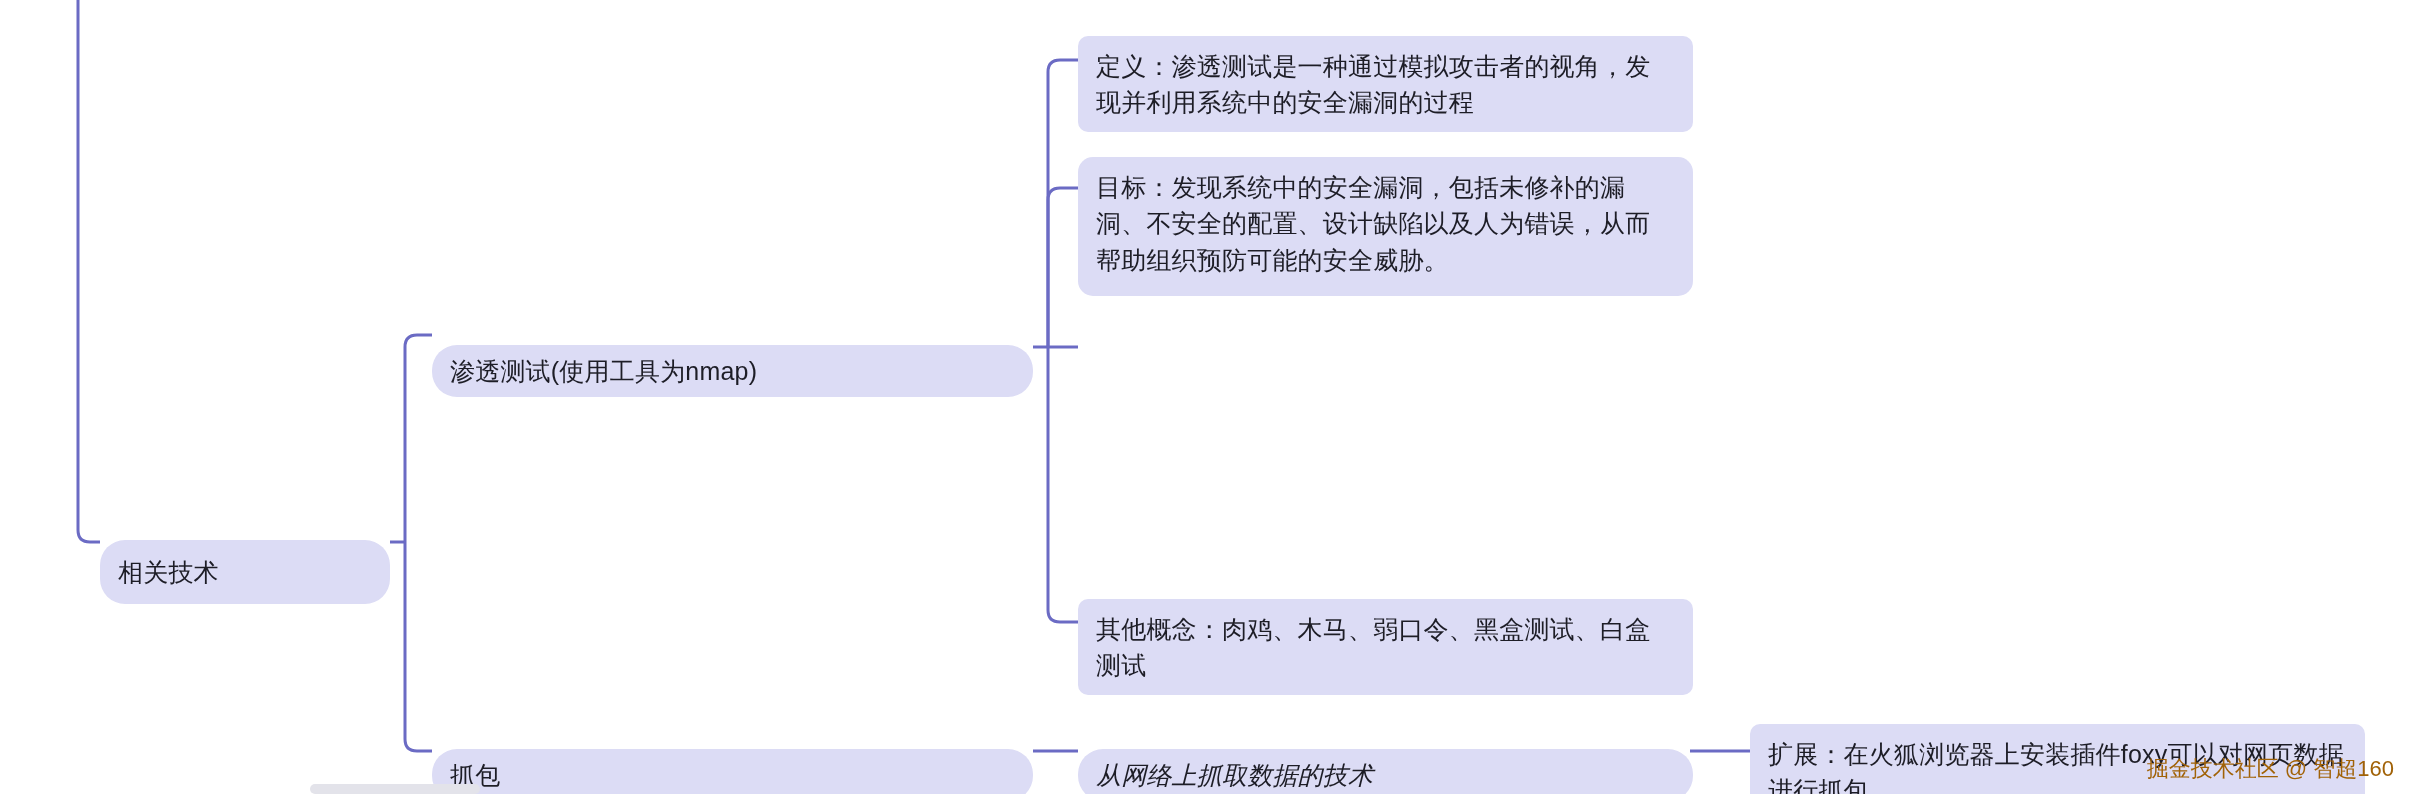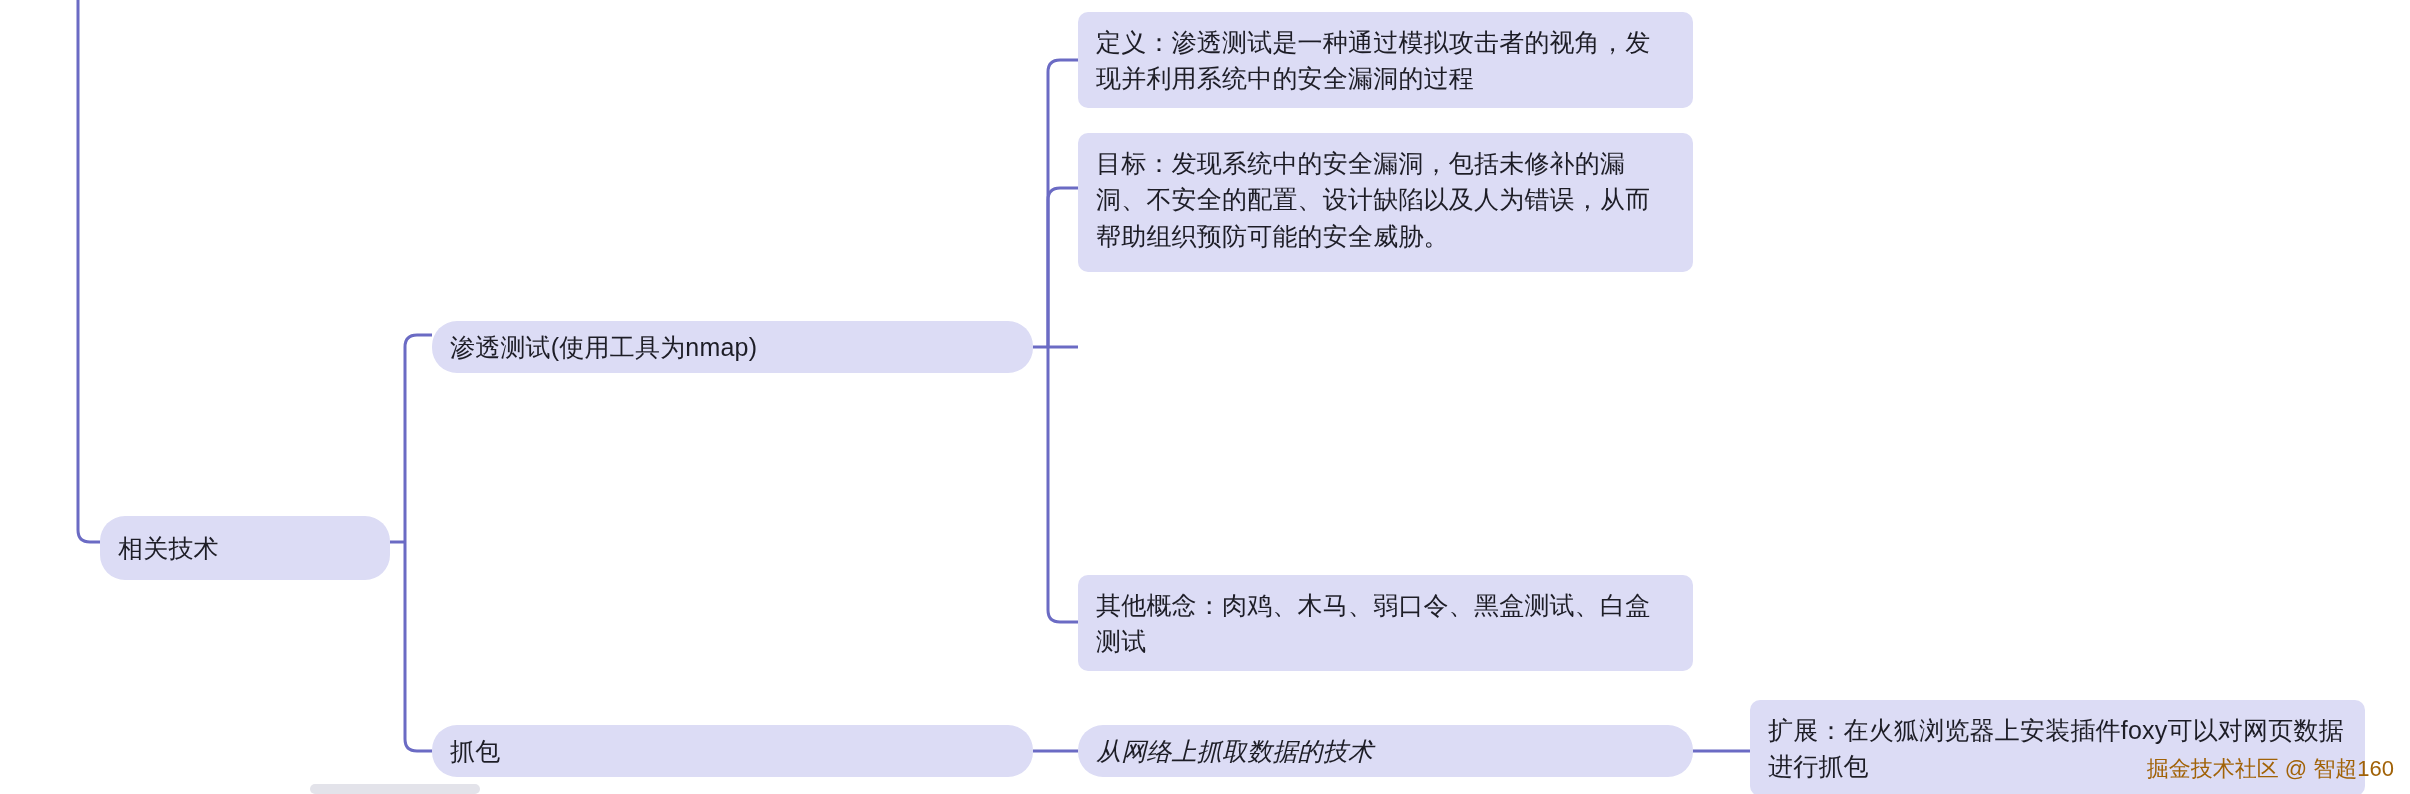--- a/index.html
+++ b/index.html
@@ -30,20 +30,21 @@
   .node {
     position: absolute;
     box-sizing: border-box;
     background: #dcdcf5;
     border-radius: 10px;
     color: #1d1d26;
     font-size: 25px;
     line-height: 1.45;
     padding: 12px 18px;
     letter-spacing: 0.2px;
+    margin-top: 24px;
   }
   .node.single {
     display: flex;
     align-items: center;
     border-radius: 25px;
   }
   .node p {
     margin: 0;
   }
   .watermark {
@@ -99,21 +100,21 @@
   </div>
 
   <div class="node single" style="left:432px; top:725px; width:601px; height:52px;">
     <span>抓包</span>
   </div>
 
   <div class="node" style="left:1078px; top:12px; width:615px; height:96px;">
     <p>定义：渗透测试是一种通过模拟攻击者的视角，发现并利用系统中的安全漏洞的过程</p>
   </div>
 
-  <div class="node" style="left:1078px; top:133px; width:615px; height:139px;">
+  <div class="node" style="left:1078px; top:133px; width:615px; height:139px;border-radius:15px;">
     <p>目标：发现系统中的安全漏洞，包括未修补的漏洞、不安全的配置、设计缺陷以及人为错误，从而帮助组织预防可能的安全威胁。</p>
   </div>
 
 
   <div class="node" style="left:1078px; top:575px; width:615px; height:96px;">
     <p>其他概念：肉鸡、木马、弱口令、黑盒测试、白盒测试</p>
   </div>
 
   <div class="node single" style="left:1078px; top:725px; width:615px; height:52px;font-style:italic;">
     <span>从网络上抓取数据的技术</span>

